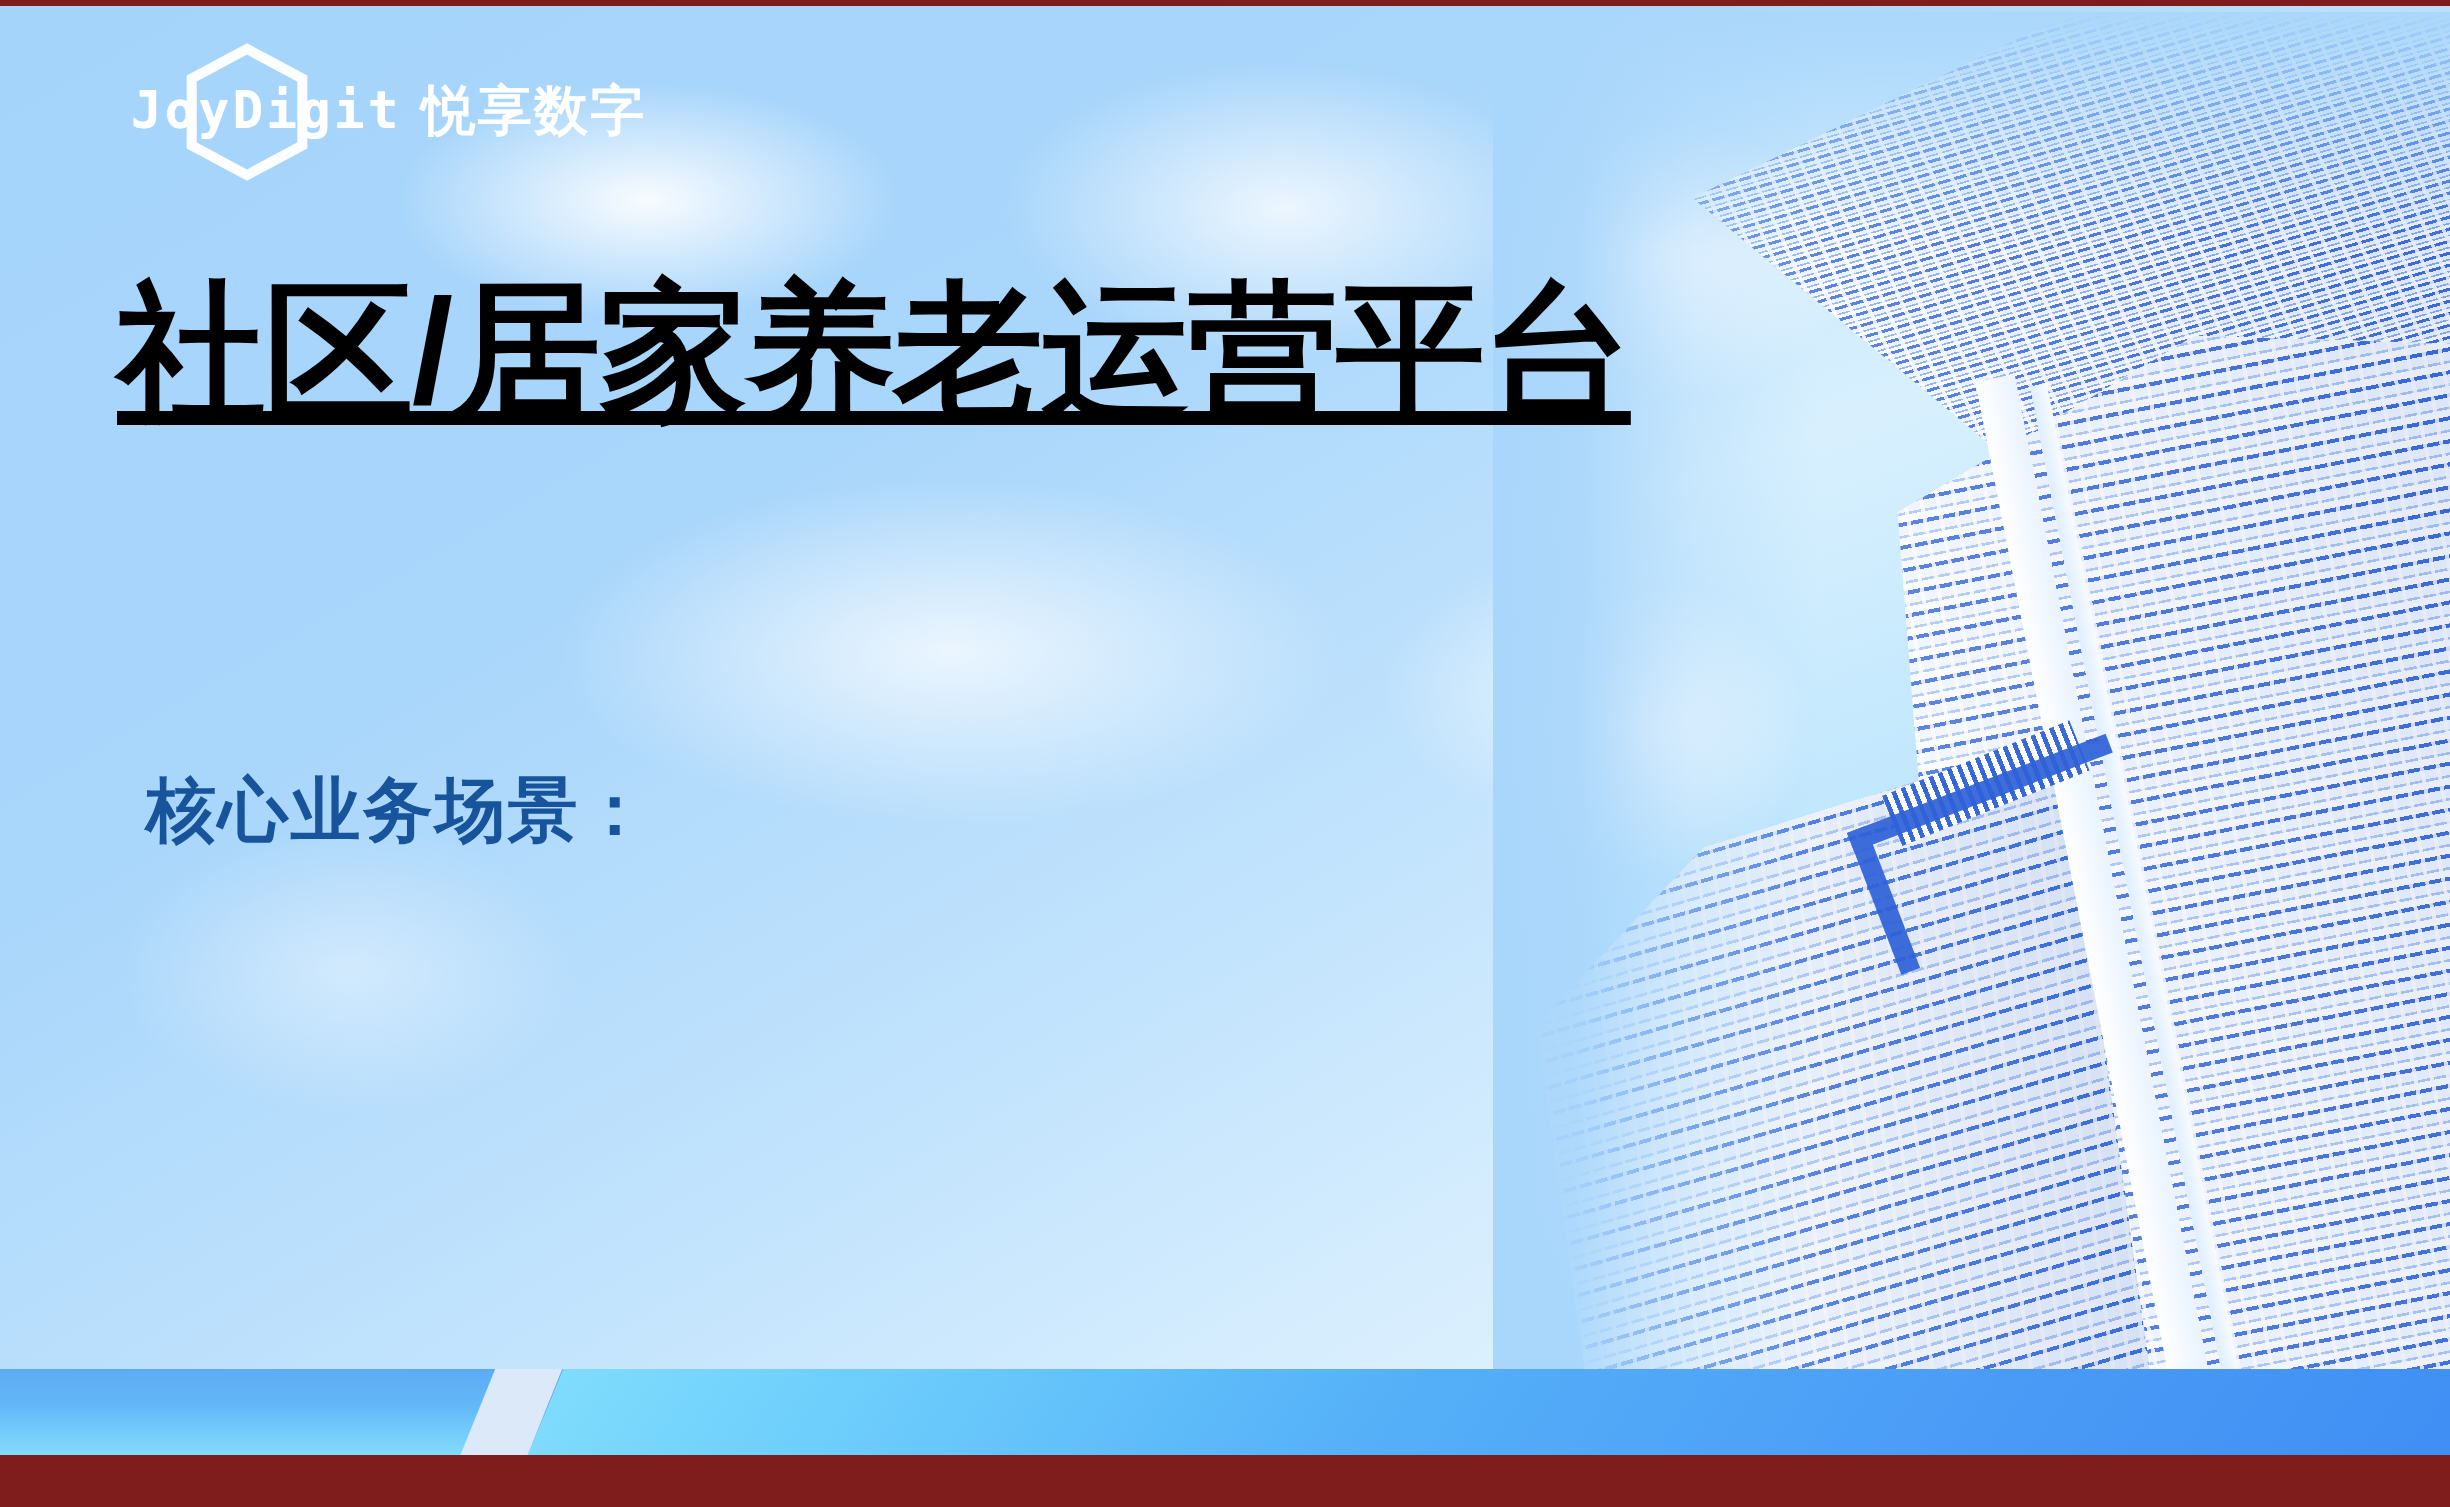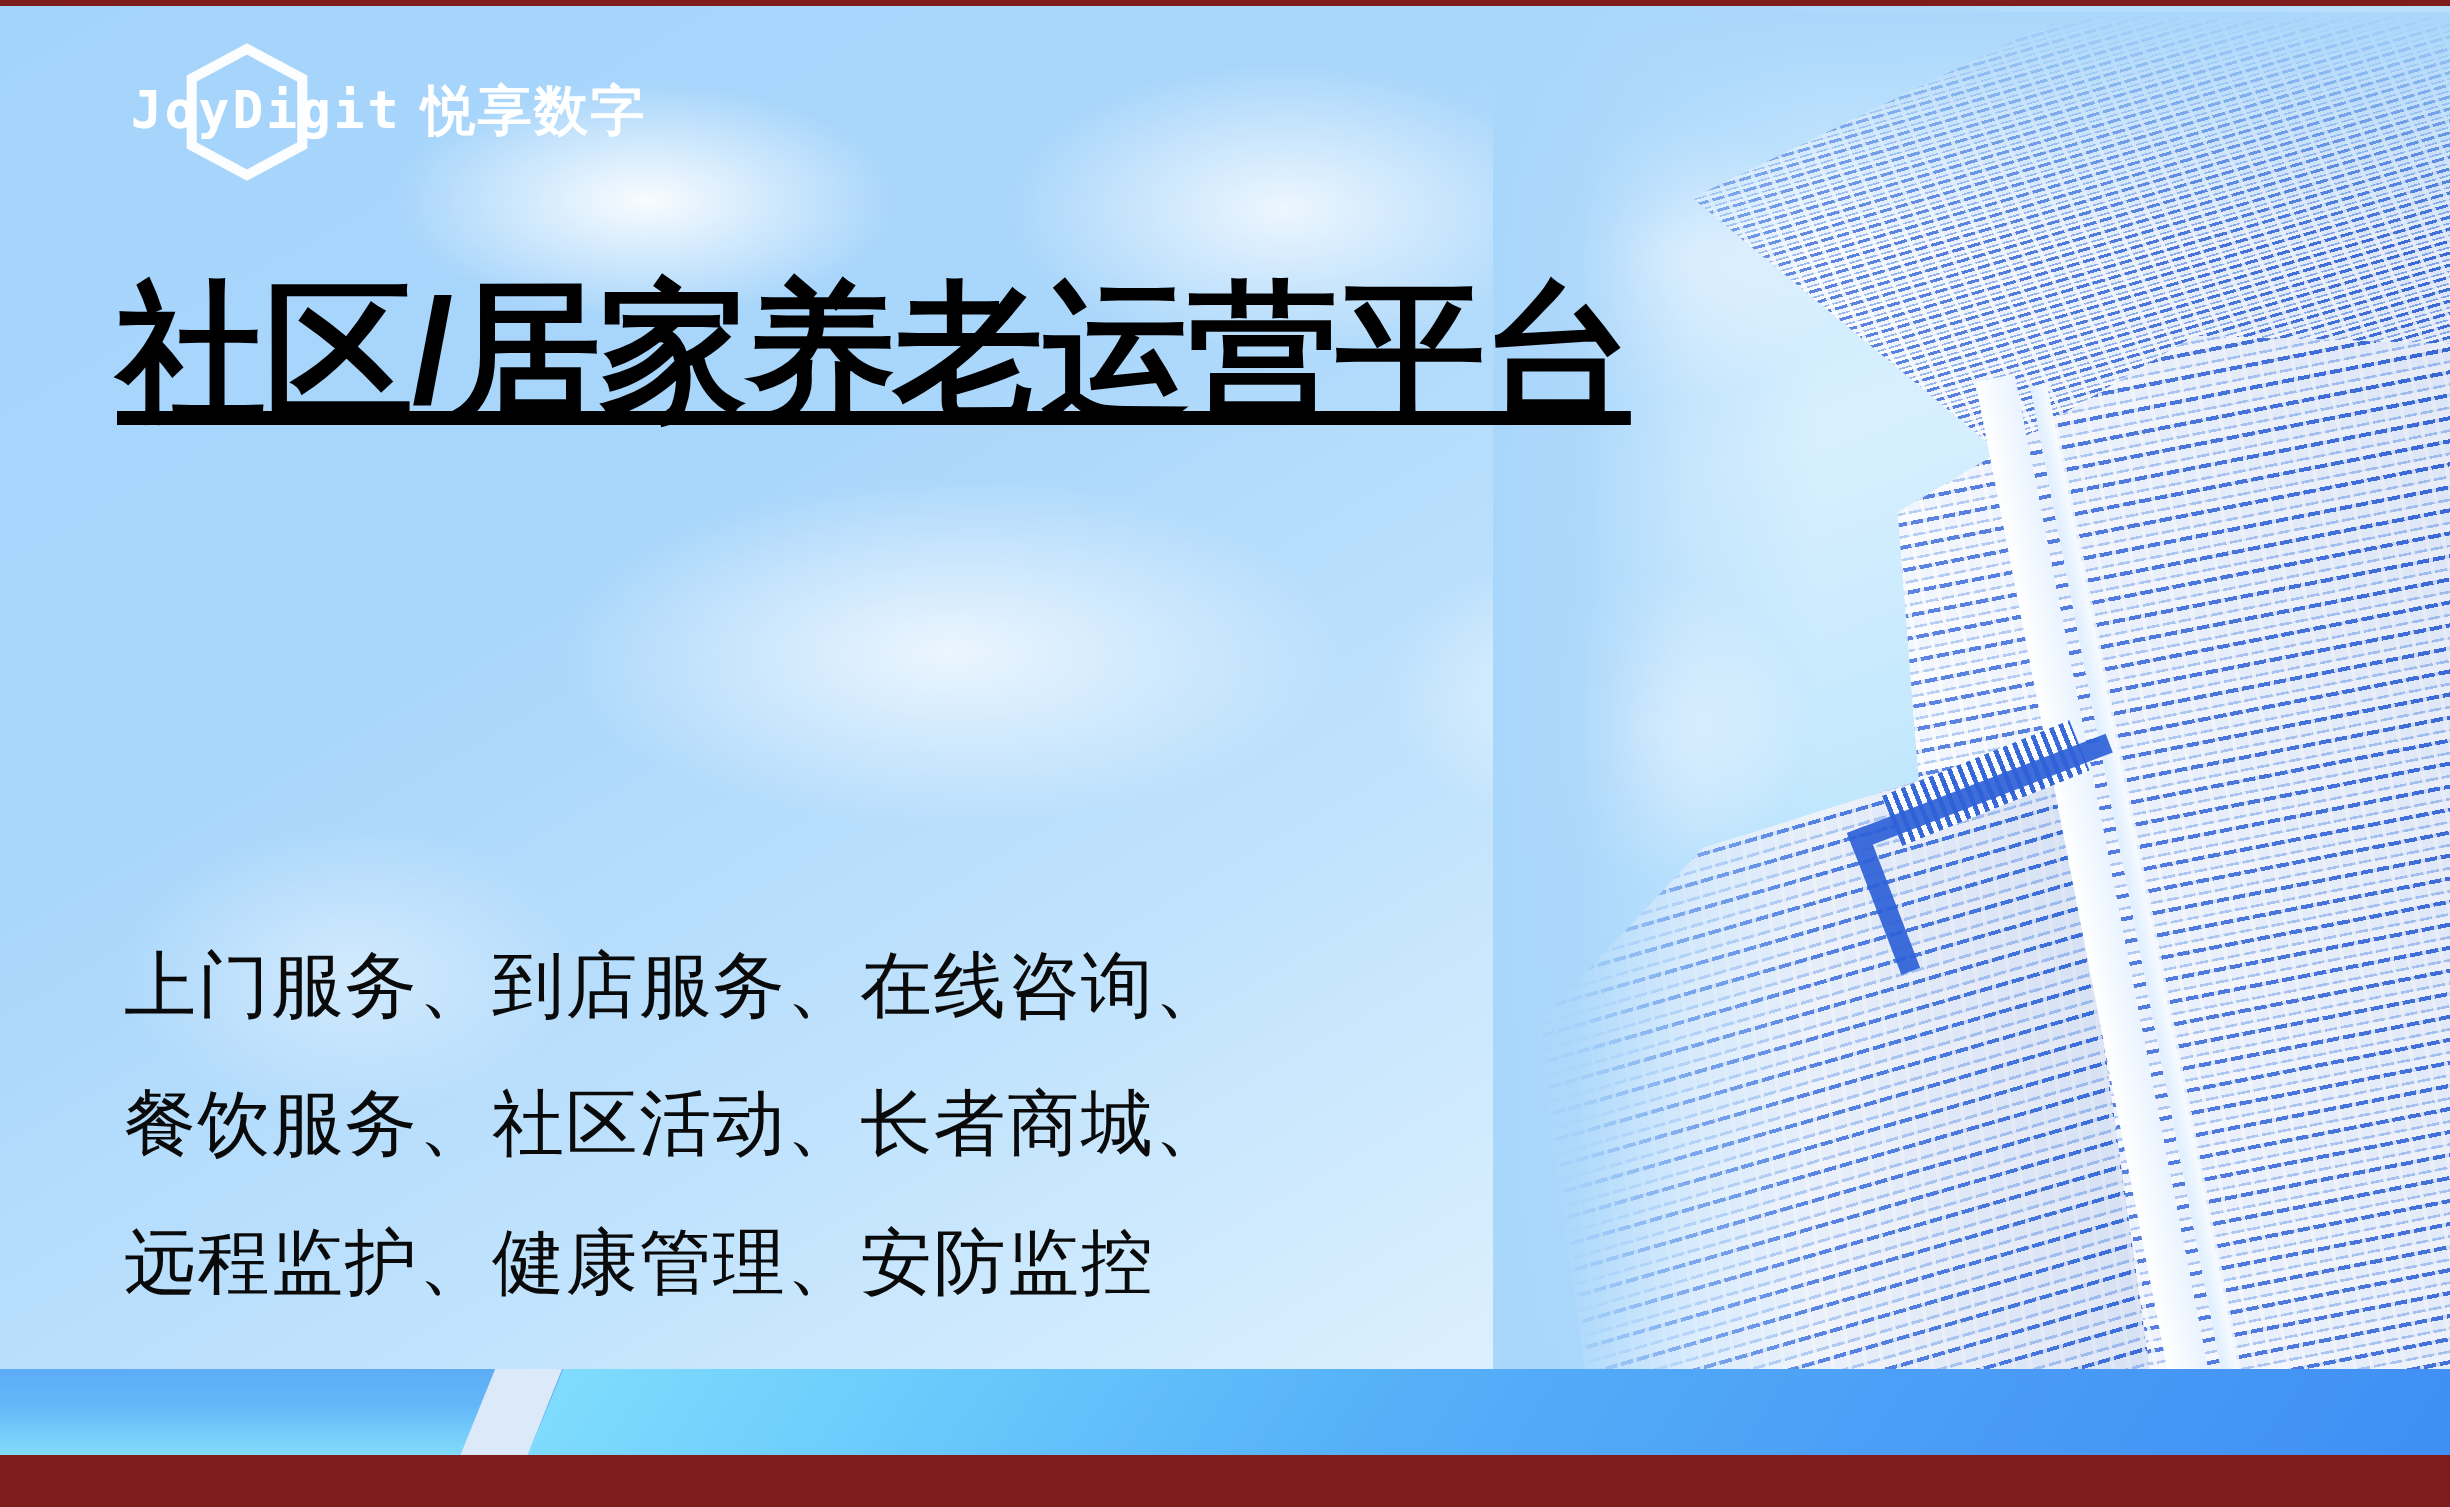--- a/index.html
+++ b/index.html
@@ -374,26 +374,22 @@
         <svg width="148" height="148" viewBox="0 0 190 190" aria-hidden="true">
           <polygon points="95,14 166,52 166,138 95,176 24,138 24,52" fill="none" stroke="#ffffff" stroke-width="13" stroke-opacity="0.95"></polygon>
         </svg>
       </span>
       <span class="logo-word">JoyDigit</span>
       <span class="logo-cn">悦享数字</span>
     </div>
 
     <div id="title">社区/居家养老运营平台</div>
 
-
-    <div id="scenario-list">
-      <span class="line">上门服务、到店服务、在线咨询、</span>
-      <span class="line">餐饮服务、社区活动、长者商城、</span>
-      <span class="line">远程监护、健康管理、安防监控</span>
-    </div>
+    <div id="section-heading">核心业务场景：</div>
+
 
     <div id="bottom-bar">
       <div id="bar-left"></div>
       <div id="bar-main"></div>
       <div id="bar-gap"></div>
     </div>
 
   </div>
 </div>
 

